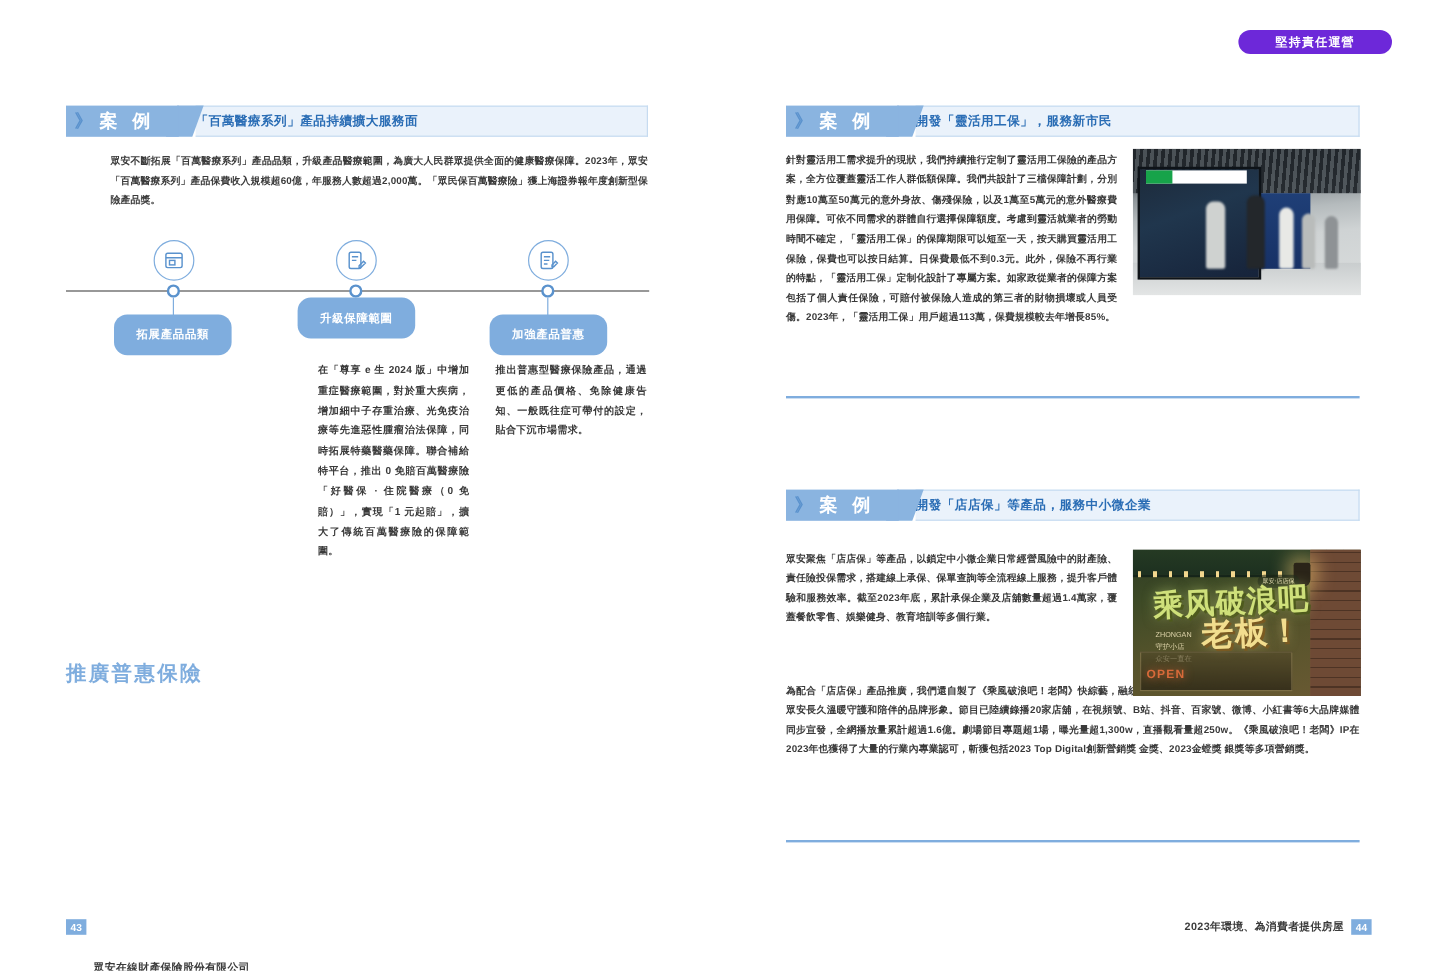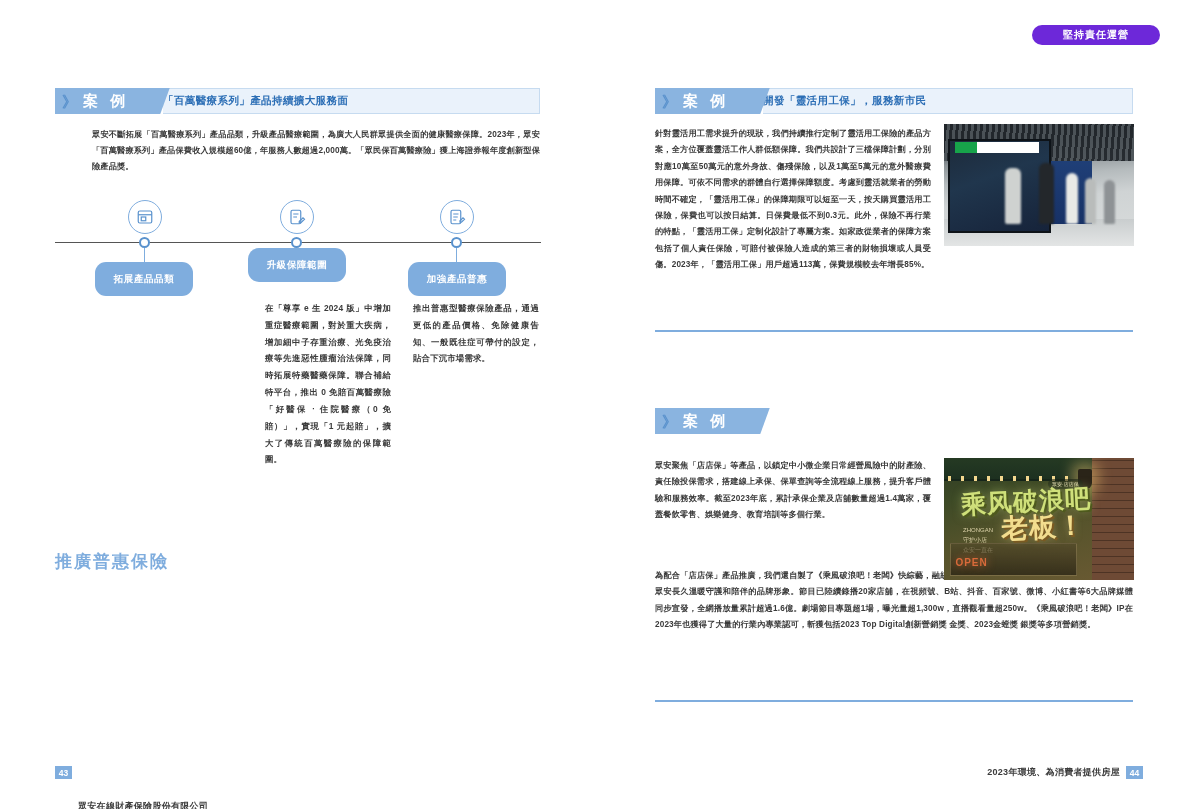--- a/index.html
+++ b/index.html
@@ -283,20 +283,23 @@
       <div class="pers" style="left:50%;width:15px;height:50%;background:#23272b;"></div>
       <div class="pers" style="left:64%;width:12px;height:42%;background:#e8e9e6;"></div>
       <div class="pers" style="left:74%;width:11px;height:38%;background:#b9bcbb;"></div>
       <div class="pers" style="left:84%;width:11px;height:36%;background:#8e9295;"></div>
     </div>
   </div>
 
   <div class="hrule" style="left:655px;top:330px;width:478px;"></div>
 
   <div class="case-head" style="left:655px;top:408px;width:478px;">
+    <div class="case-title" style="left:108px;top:0;width:370px;">
+      <span>開發「店店保」等產品，服務中小微企業</span>
+    </div>
     <div class="case-slant"></div>
     <div class="case-badge">
       <span class="chev">》</span>
       <span class="word">案 例</span>
     </div>
   </div>
 
   <div class="para" style="left:655px;top:458px;width:276px;line-height:2.0;">眾安聚焦「店店保」等產品，以鎖定中小微企業日常經營風險中的財產險、責任險投保需求，搭建線上承保、保單查詢等全流程線上服務，提升客戶體驗和服務效率。截至2023年底，累計承保企業及店舖數量超過1.4萬家，覆蓋餐飲零售、娛樂健身、教育培訓等多個行業。</div>
   <div class="para" style="left:655px;top:568px;width:478px;line-height:2.0;">為配合「店店保」產品推廣，我們還自製了《乘風破浪吧！老闆》快綜藝，融統定錄感受真實市場脈絡及設交融的開店故事，突出眾安長久溫暖守護和陪伴的品牌形象。節目已陸續錄播20家店舖，在視頻號、B站、抖音、百家號、微博、小紅書等6大品牌媒體同步宣發，全網播放量累計超過1.6億。劇場節目專題超1場，曝光量超1,300w，直播觀看量超250w。《乘風破浪吧！老闆》IP在2023年也獲得了大量的行業內專業認可，斬獲包括2023 Top Digital創新營銷獎 金獎、2023金螳獎 銀獎等多項營銷獎。</div>
 

